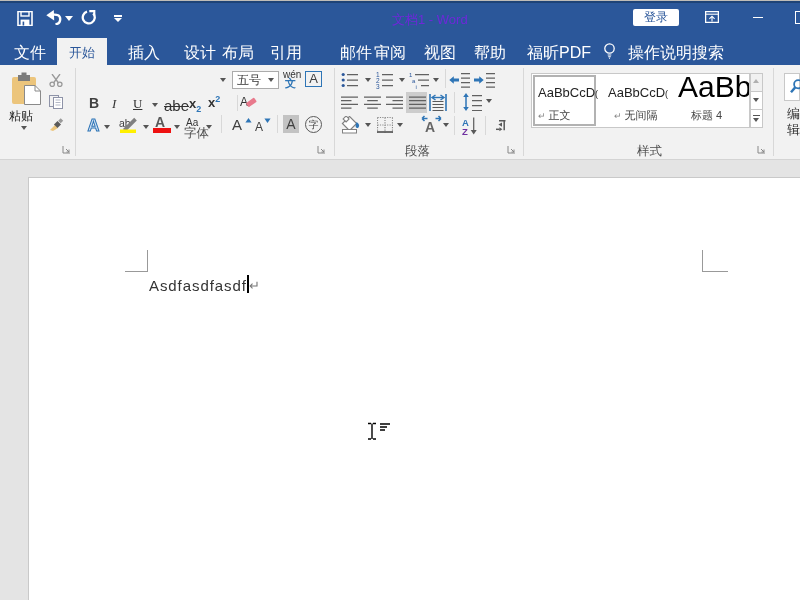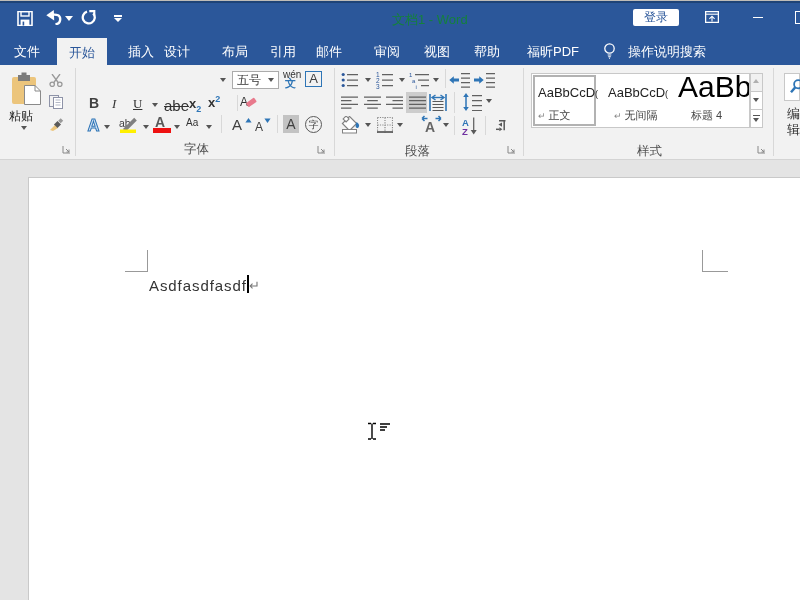--- a/index.html
+++ b/index.html
@@ -1,27 +1,27 @@
 <!DOCTYPE html>
 <html><head>
 <meta charset="utf-8">
 <style>
   * { margin:0; padding:0; box-sizing:border-box; }
   html,body { width:800px; height:600px; overflow:hidden; }
   body { font-family:"Liberation Sans", sans-serif; position:relative; background:#E4E4E4; }
   .abs { position:absolute; }
   
   #titlebar { left:0; top:0; width:800px; height:33px; background:#2B579A; border-top:1px solid #BFBCB8; box-shadow: inset 0 2px 0 #1E4377; }
-  #titletext { left:392px; top:11px; color:#15803d; font-size:13px; }
+  #titletext { left:392px; top:11px; color:#6d28d9; font-size:13px; }
   #loginbtn { left:633px; top:9px; width:46px; height:17px; background:#FFF; border-radius:2px; color:#2B579A; font-size:12px; text-align:center; line-height:17px; }
   #minim { left:753px; top:16.5px; width:10px; height:1.6px; background:#FFF; }
   #maxpart { left:795px; top:11px; width:5px; height:13px; border-top:1px solid #FFF; border-left:1px solid #FFF; border-bottom:1px solid #FFF; }
   
   #tabrow { left:0; top:33px; width:800px; height:32px; background:#2B579A; }
-  .tab { position:absolute; top:43px; color:#FFF; font-size:13px; }
+  .tab { position:absolute; top:43px; color:#FFF; font-size:16px; }
   #seltab { left:57px; top:38px; width:50px; height:27px; background:#F2F2F2; }
   #seltab span { display:block; text-align:center; margin-top:6px; color:#2B579A; font-size:13px; }
   
   #ribbon { left:0; top:65px; width:800px; height:95px; background:#F2F2F2; border-bottom:1px solid #D4D4D4; }
   .gsep { position:absolute; top:3px; width:1px; height:88px; background:#D8D8D8; }
   .glabel { position:absolute; font-size:12.5px; color:#4d4d4d; }
   .launch { position:absolute; width:10px; height:10px; }
   .combo { position:absolute; background:#FFF; border:1px solid #ABABAB; font-size:12px; color:#333; }
   .dd { position:absolute; width:0; height:0; border-left:3px solid transparent; border-right:3px solid transparent; border-top:4px solid #555; }
   .icontxt { position:absolute; font-size:12px; color:#333; }
@@ -59,24 +59,24 @@
   <path d="M1 3.2 L13 3.2" stroke="#FFF" stroke-width="1.1"></path>
   <path d="M7 10.5 L7 5.6 M4.4 7.8 L7 5.2 L9.6 7.8" fill="none" stroke="#FFF" stroke-width="1.1"></path>
 </svg>
 
 <div id="tabrow" class="abs"></div>
 <div class="tab" style="left:14px">文件</div>
 <div class="abs" id="seltab">
     <span>开始</span>
   </div>
 <div class="tab" style="left:128px">插入</div>
-<div class="tab" style="left:164px">设计</div>
+<div class="tab" style="left:184px">设计</div>
 <div class="tab" style="left:222px">布局</div>
 <div class="tab" style="left:270px">引用</div>
-<div class="tab" style="left:316px">邮件</div>
+<div class="tab" style="left:340px">邮件</div>
 <div class="tab" style="left:374px">审阅</div>
 <div class="tab" style="left:424px">视图</div>
 <div class="tab" style="left:474px">帮助</div>
 <div class="tab" style="left:527px">福昕PDF</div>
 <svg class="abs" style="left:604px;top:43px" width="11" height="16" viewBox="0 0 11 16">
   <circle cx="5.5" cy="5.5" r="4.7" fill="none" stroke="#FFF" stroke-width="1.3"></circle>
   <path d="M3.7 12 L7.3 12 M4.2 13.7 L6.8 13.7 M5 15.2 L6 15.2" stroke="#FFF" stroke-width="1.1" fill="none"></path>
 </svg>
 <div class="tab" style="left:628px">操作说明搜索</div>
 
@@ -165,21 +165,21 @@
   <svg class="abs" style="left:245px;top:53px" width="7" height="5" viewBox="0 0 7 5">
       <path d="M3.5 0 L0.4 4.6 L6.6 4.6 Z" fill="#2E75B6"></path>
     </svg>
   <div class="abs" style="left:255px;top:55px;font-size:12px;color:#404040">A</div>
   <svg class="abs" style="left:264px;top:53px" width="7" height="5" viewBox="0 0 7 5">
       <path d="M3.5 5 L0.4 0.4 L6.6 0.4 Z" fill="#2E75B6"></path>
     </svg>
   <div class="abs" style="left:277px;top:50px;width:1px;height:18px;background:#D8D8D8"></div>
   <div class="abs" style="left:283px;top:50px;width:16px;height:18px;background:#C3C3C3;color:#404040;font-size:14px;text-align:center;line-height:18px">A</div>
   <div class="abs" style="left:305px;top:51px;width:17px;height:17px;border:1px solid #595959;border-radius:50%;color:#404040;font-size:10px;text-align:center;line-height:15px">字</div>
-  <div class="glabel" style="left:184px;top:76px">字体</div>
+  <div class="glabel" style="left:184px;top:60px">字体</div>
   <svg class="launch" style="left:317px;top:80px" viewBox="0 0 10 10">
     <path d="M1 1 L1 8 L8 8" fill="none" stroke="#888" stroke-width="1"></path>
     <path d="M4 4 L7 7 M7 4.5 L7 7 L4.5 7" fill="none" stroke="#888" stroke-width="1"></path>
   </svg>
 
   <svg class="abs" style="left:341px;top:7px" width="18" height="16" viewBox="0 0 18 16">
     <circle cx="2.2" cy="2.5" r="1.6" fill="#2B579A"></circle>
       <circle cx="2.2" cy="8" r="1.6" fill="#2B579A"></circle>
       <circle cx="2.2" cy="13.5" r="1.6" fill="#2B579A"></circle>
     <path d="M6 2.5 L17 2.5 M6 8 L17 8 M6 13.5 L17 13.5" stroke="#616161" stroke-width="1.25"></path>

